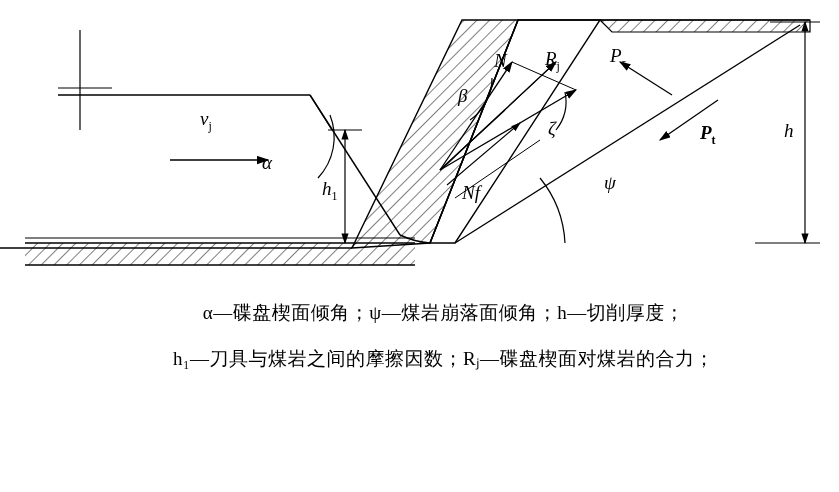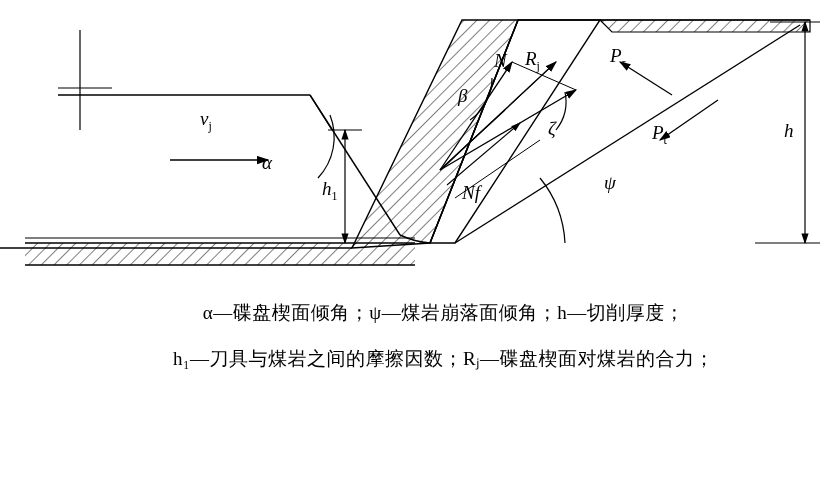--- a/index.html
+++ b/index.html
@@ -162,29 +162,29 @@
   <div class="lbl" style="left:200px; top:108px;"><span>v</span><span class="sub">j</span></div>
 
   <div class="lbl" style="left:262px; top:152px;"><span>α</span></div>
 
   <div class="lbl" style="left:322px; top:178px;"><span>h</span><span class="sub">1</span></div>
 
   <div class="lbl" style="left:458px; top:85px;"><span>β</span></div>
 
   <div class="lbl" style="left:494px; top:50px;"><span>N</span></div>
 
-  <div class="lbl" style="left:525px; top:48px;"><span>R</span><span class="sub">j</span></div>
+  <div class="lbl" style="left:545px; top:48px;"><span>R</span><span class="sub">j</span></div>
 
   <div class="lbl" style="left:548px; top:118px;"><span>ζ</span></div>
 
   <div class="lbl" style="left:462px; top:182px;"><span>Nf</span></div>
 
   <div class="lbl" style="left:610px; top:45px;"><span>P</span><span class="sub">τ</span></div>
 
-  <div class="lbl" style="left:652px; top:122px;"><span>P</span><span class="sub">t</span></div>
+  <div class="lbl" style="left:700px; top:122px;font-weight:bold;"><span>P</span><span class="sub">t</span></div>
 
   <div class="lbl" style="left:604px; top:172px;"><span>ψ</span></div>
 
   <div class="lbl" style="left:784px; top:120px;"><span>h</span></div>
 
   <div class="caption caption-line-1">α—碟盘楔面倾角；ψ—煤岩崩落面倾角；h—切削厚度；</div>
   <div class="caption caption-line-2">h₁—刀具与煤岩之间的摩擦因数；Rⱼ—碟盘楔面对煤岩的合力；</div>
 
 </div>
 

